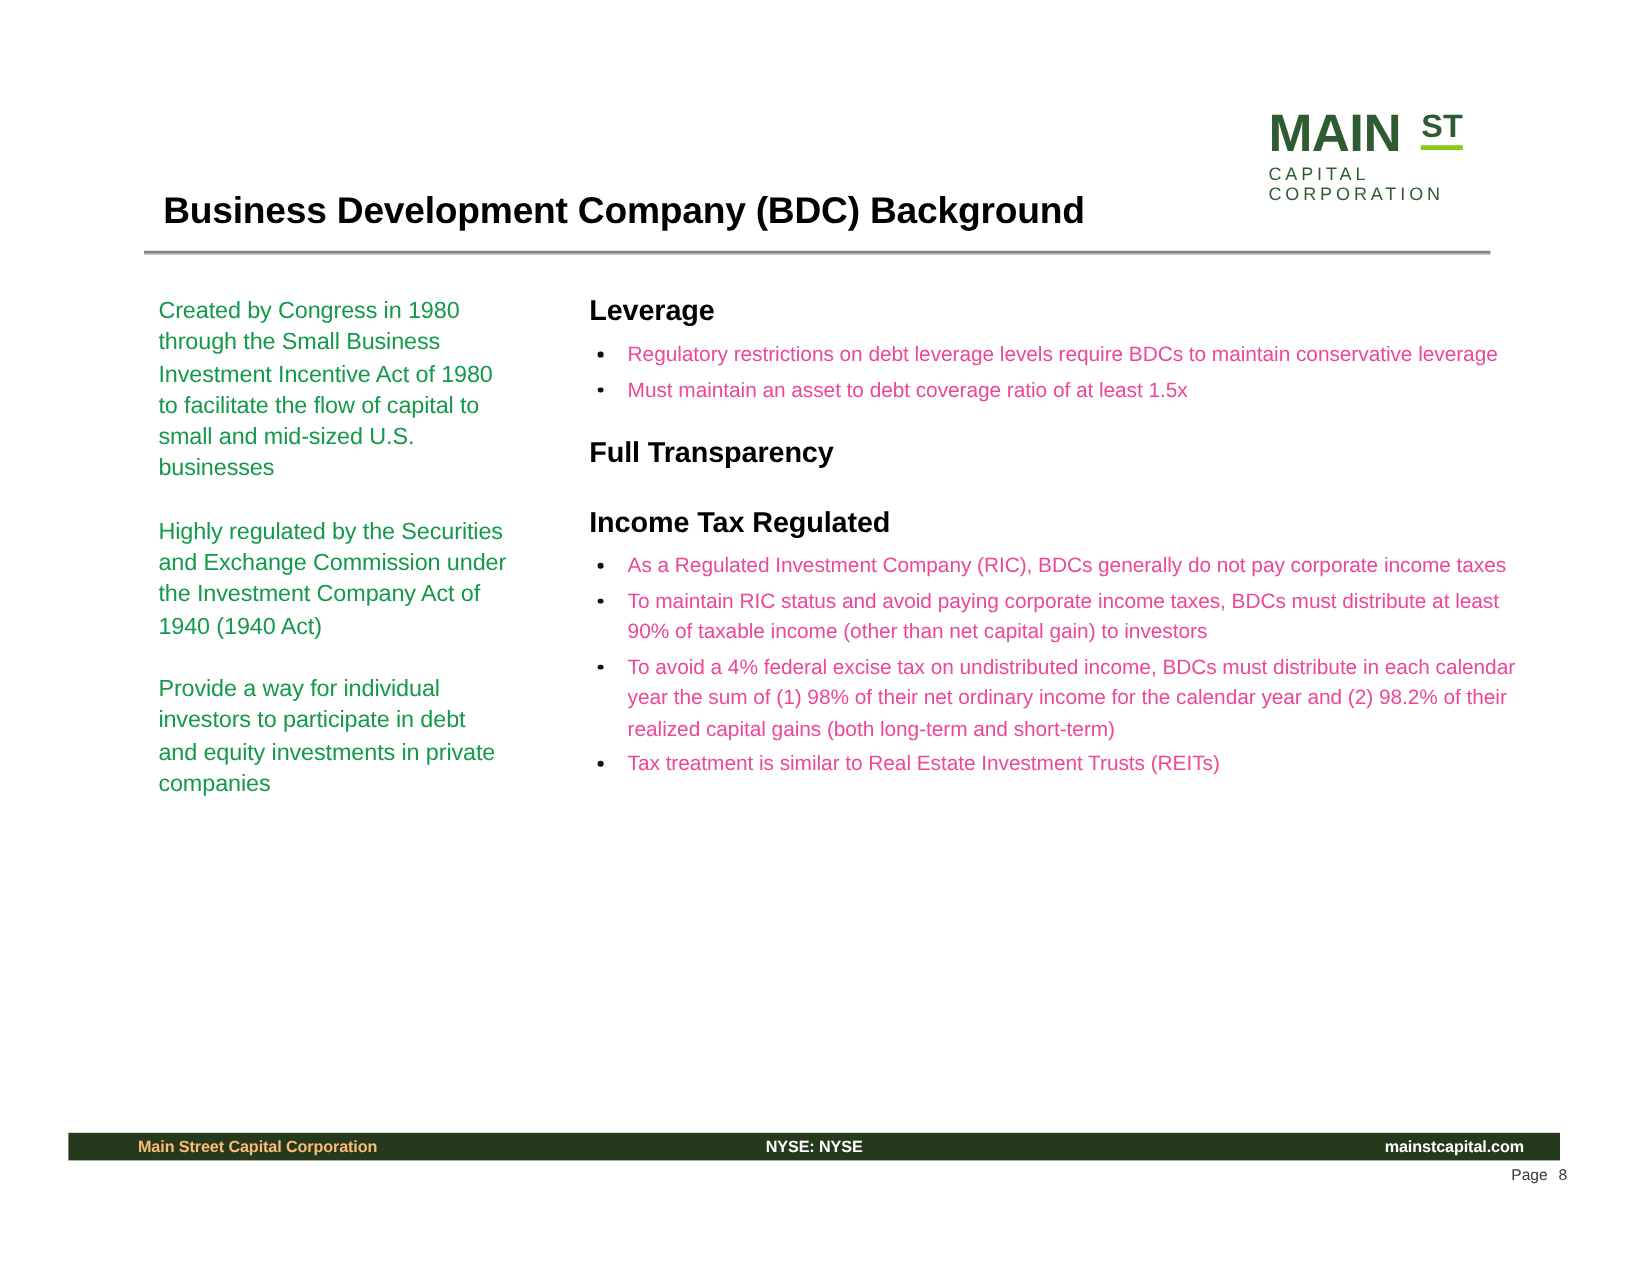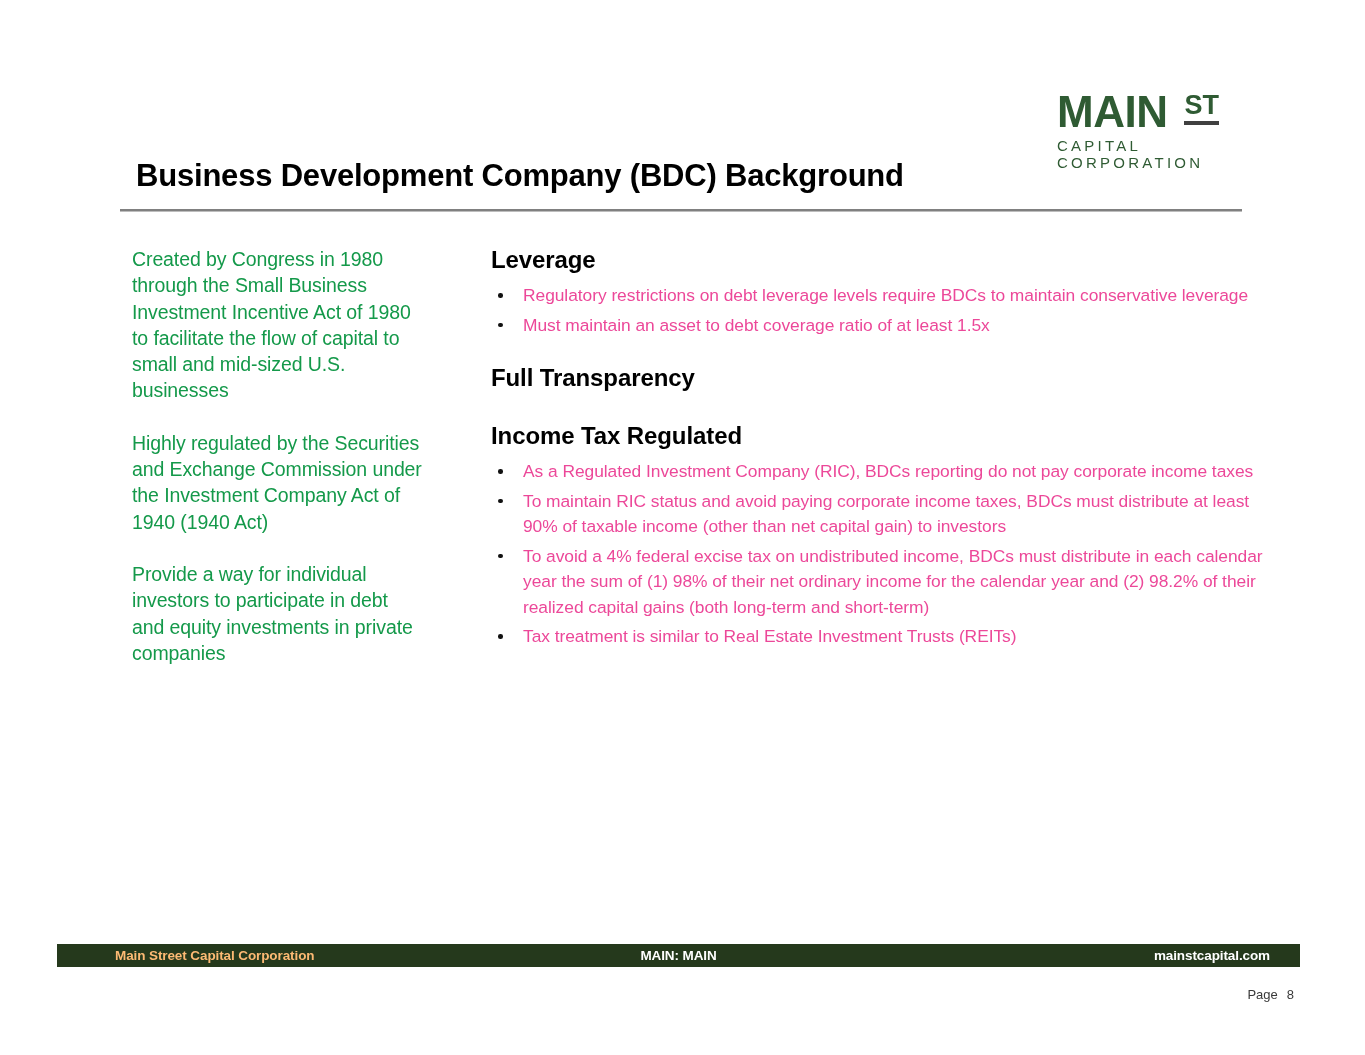--- a/index.html
+++ b/index.html
@@ -42,21 +42,21 @@
     font-size: 44px;
     font-weight: bold;
     letter-spacing: -0.5px;
     font-family: "Liberation Sans", sans-serif;
     color: #2f5b33;
   }
   .logo-st {
     font-size: 27px;
     font-weight: bold;
     color: #2f5b33;
-    border-bottom: 4px solid #404040;
+    border-bottom: 4px solid #84cc16;
     padding-bottom: 2px;
     margin-left: 2px;
     line-height: 1;
     position: relative;
     top: -9px;
   }
   .logo-sub {
     font-size: 15px;
     font-weight: normal;
     letter-spacing: 3.25px;
@@ -190,25 +190,24 @@
     position: absolute;
     right: 30px;
     top: 4px;
     font-size: 13.5px;
     font-weight: bold;
     color: #ffffff;
     letter-spacing: -0.1px;
   }
   .page-number {
     position: absolute;
-    right: 71px;
+    right: 59px;
     top: 971px;
     font-size: 13px;
     color: #3a3a3a;
-    margin-top: 16px;
   }
   .page-number .pg-label { margin-right: 9px; }
 </style>
 </head>
 <body>
 
 <div class="slide">
 
   <div class="logo">
     <div class="logo-top">
@@ -247,21 +246,21 @@
 
       <div class="section sec-transparency">
         <h2 class="section-heading">Full Transparency</h2>
       </div>
 
       <div class="section">
         <h2 class="section-heading">Income Tax Regulated</h2>
         <ul class="bullets">
           <li class="bullet">
             <span class="bullet-dot"></span>
-            <span>As a Regulated Investment Company (RIC), BDCs reporting do not pay corporate income taxes</span>
+            <span>As a Regulated Investment Company (RIC), BDCs generally do not pay corporate income taxes</span>
           </li>
           <li class="bullet">
             <span class="bullet-dot"></span>
             <span>To maintain RIC status and avoid paying corporate income taxes, BDCs must distribute at least 90% of taxable income (other than net capital gain) to investors</span>
           </li>
           <li class="bullet">
             <span class="bullet-dot"></span>
             <span>To avoid a 4% federal excise tax on undistributed income, BDCs must distribute in each calendar year the sum of (1) 98% of their net ordinary income for the calendar year and (2) 98.2% of their realized capital gains (both long-term and short-term)</span>
           </li>
           <li class="bullet">
@@ -269,20 +268,20 @@
             <span>Tax treatment is similar to Real Estate Investment Trusts (REITs)</span>
           </li>
         </ul>
       </div>
 
     </div>
   </div>
 
   <div class="footer-bar">
     <span class="footer-left">Main Street Capital Corporation</span>
-    <span class="footer-center">MAIN: MAIN</span>
+    <span class="footer-center">NYSE: NYSE</span>
     <span class="footer-right">mainstcapital.com</span>
   </div>
   <div class="page-number">
     <span class="pg-label">Page</span><span>8</span>
   </div>
 
 </div>
 
 </body></html>

